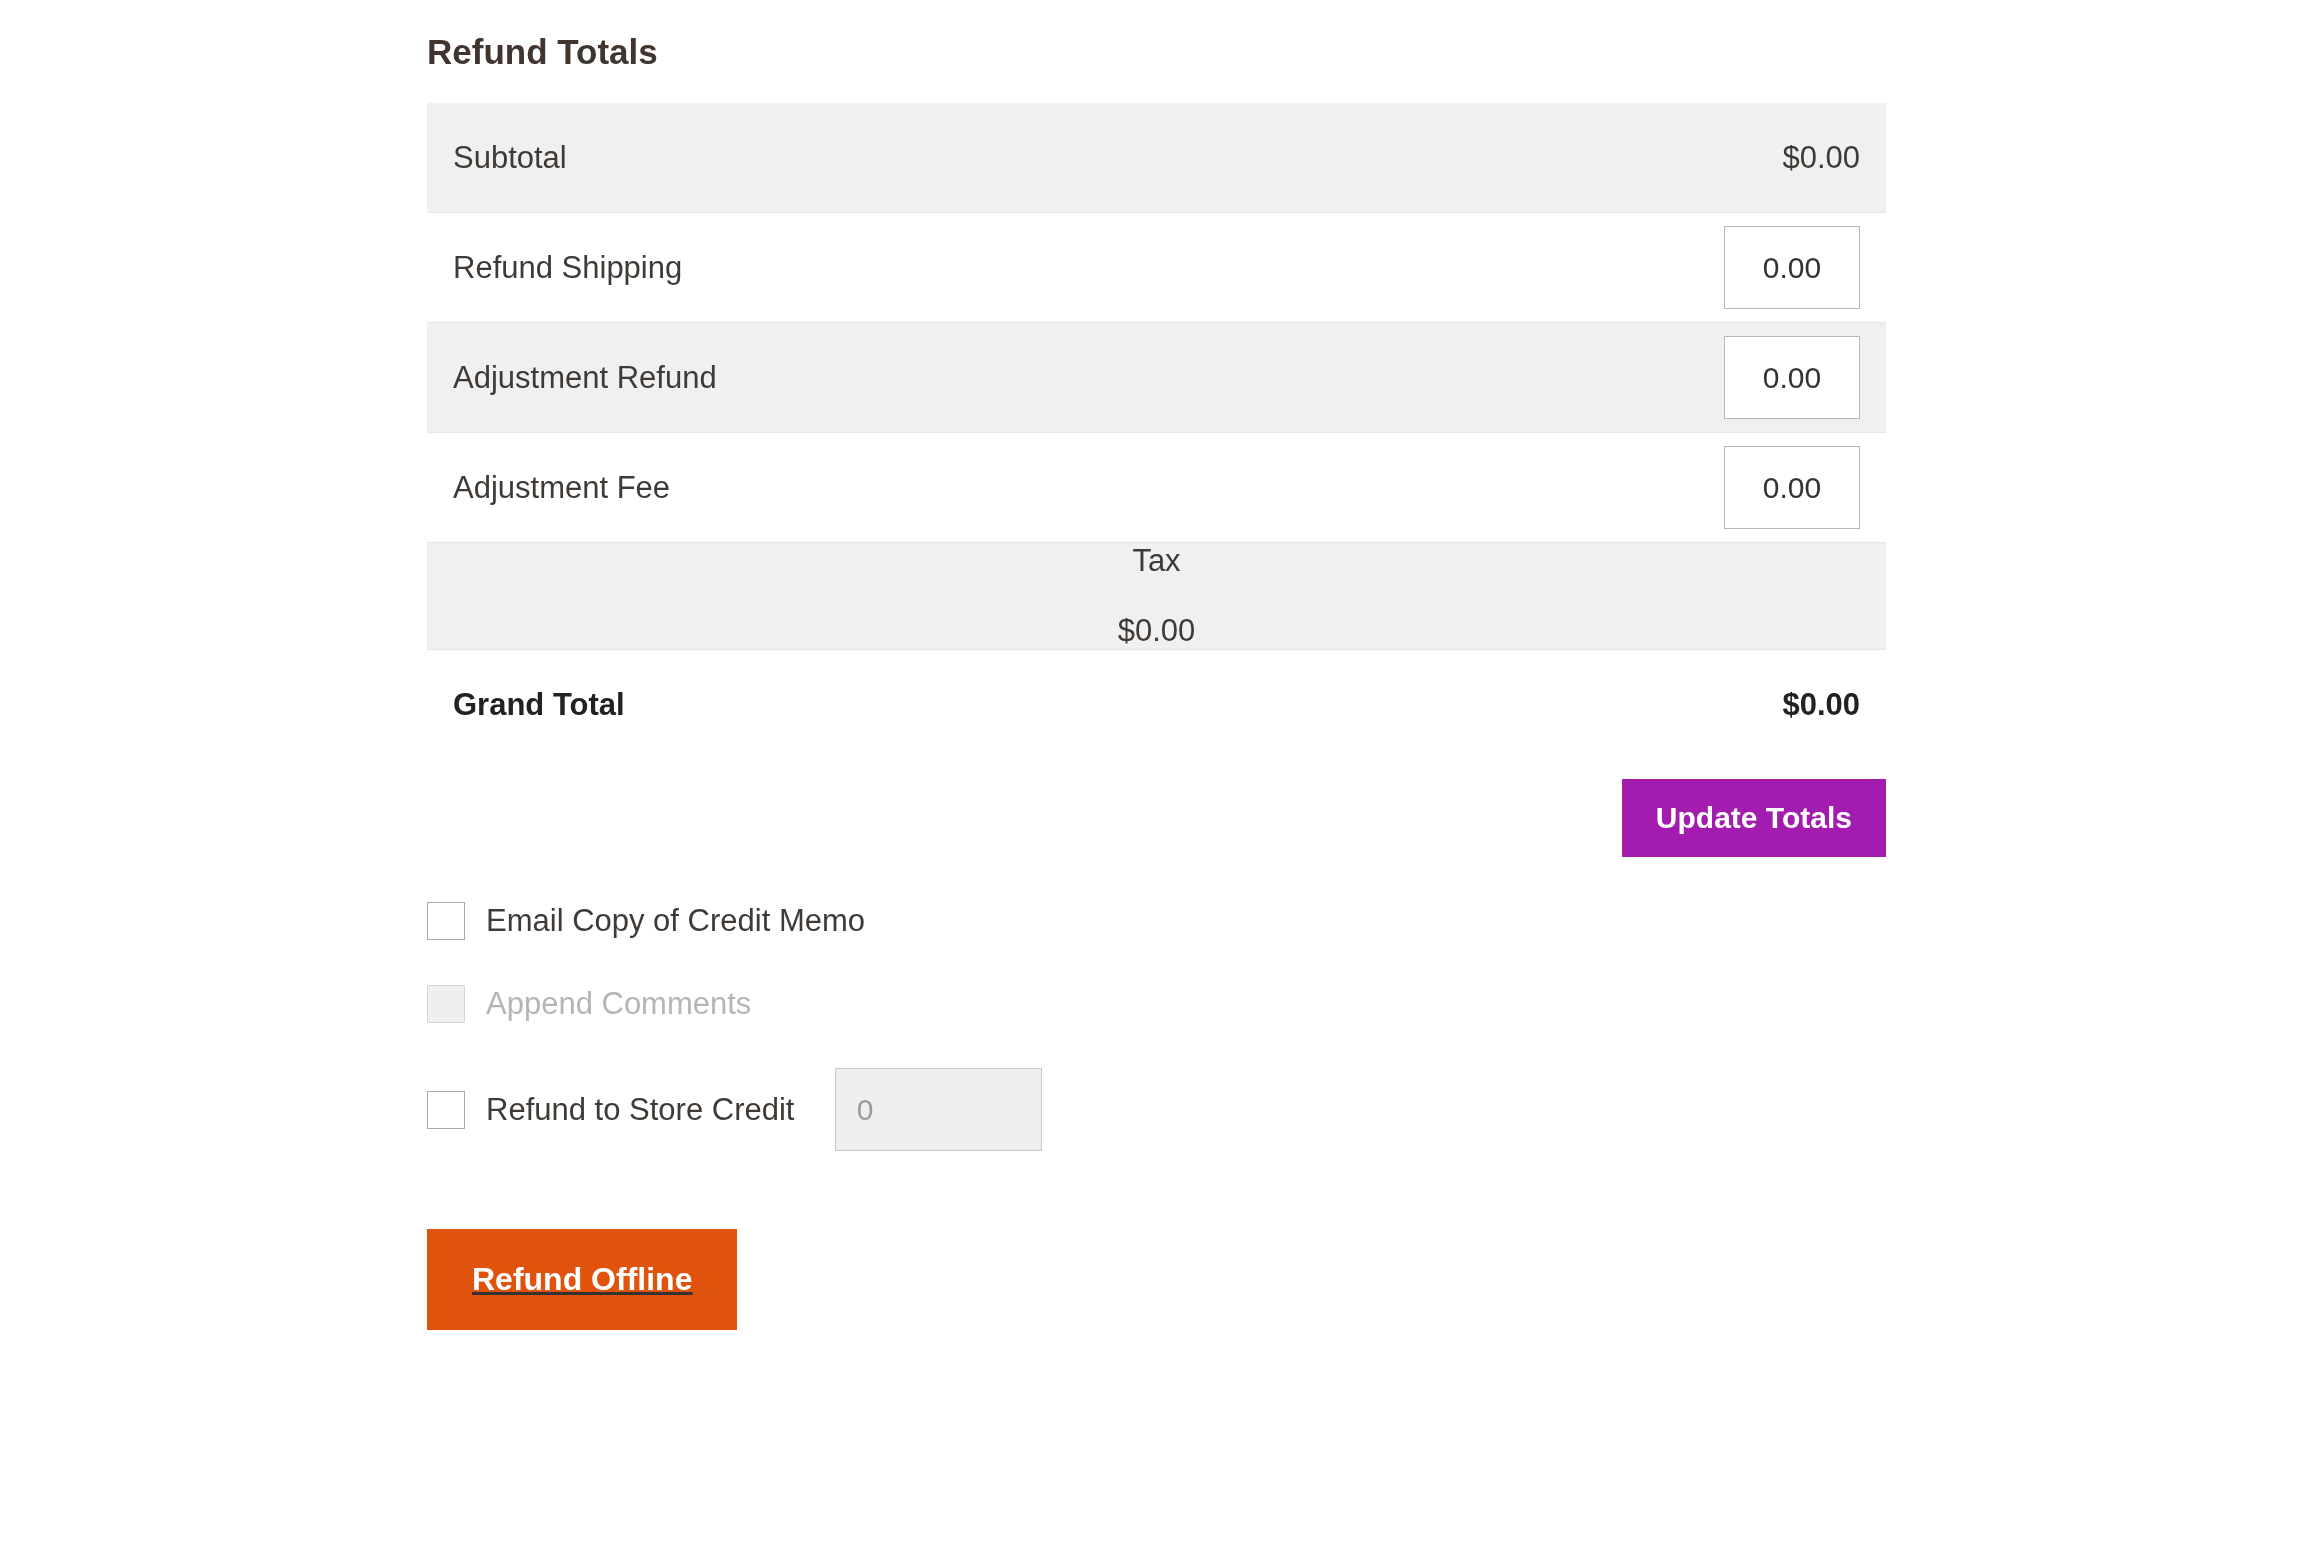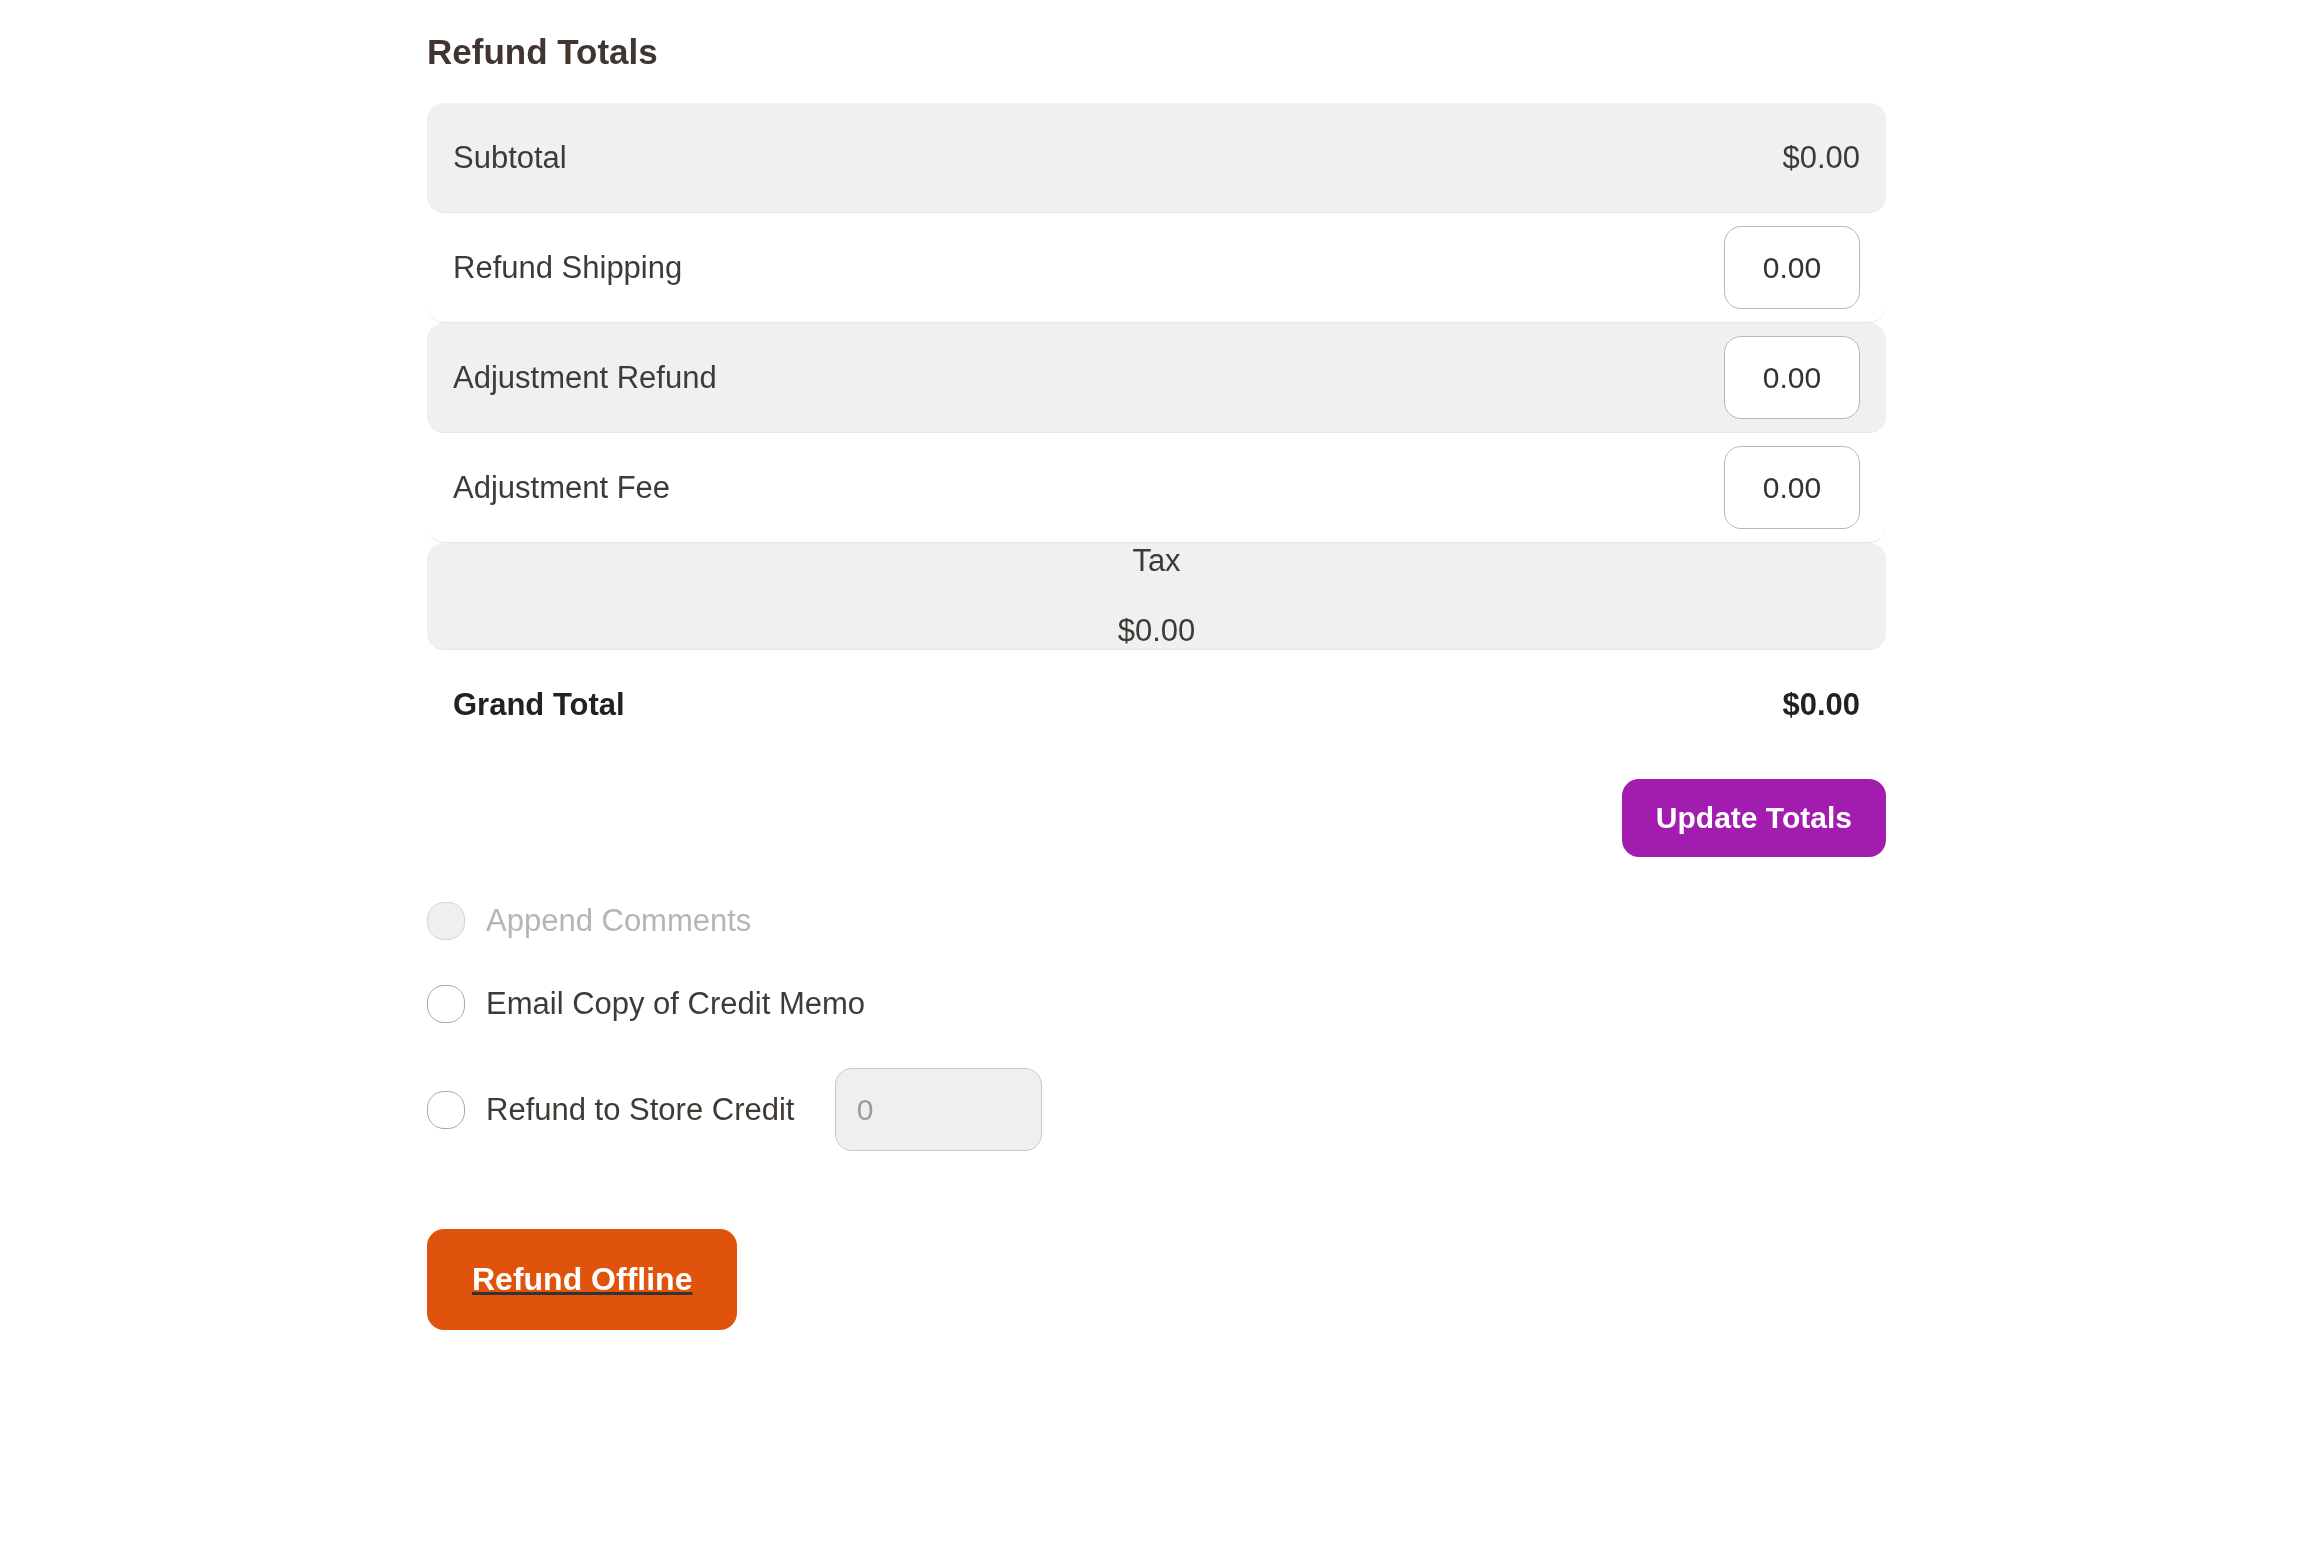--- a/index.html
+++ b/index.html
@@ -1,15 +1,15 @@
 <!DOCTYPE html>
 <html style="font-size:10.4px"><head>
 <meta charset="utf-8">
 <style>
-  * { box-sizing: border-box; margin: 0; padding: 0; border-radius: 17px; }
+  * { box-sizing: border-box; margin: 0; padding: 0; }
   html, body { width: 100%; height: 100%; }
   body {
     font-family: "Helvetica Neue", Helvetica, Arial, sans-serif;
     background: #ffffff;
     color: #333;
   }
   .canvas {
     width: 2319px;
     height: 1562px;
     position: relative;
@@ -156,28 +156,28 @@
     <div class="row grand">
       <span class="label">Grand Total</span>
       <span class="value-static">$0.00</span>
     </div>
 
     <div class="btn-row">
       <button class="btn-update">Update Totals</button>
     </div>
 
     <div class="options">
+      <label class="opt-row">
+        <span class="chk"></span>
+        <span>Email Copy of Credit Memo</span>
+      </label>
+
       <label class="opt-row disabled">
         <span class="chk"></span>
         <span>Append Comments</span>
-      </label>
-
-      <label class="opt-row">
-        <span class="chk"></span>
-        <span>Email Copy of Credit Memo</span>
       </label>
 
       <label class="opt-row">
         <span class="chk"></span>
         <span>Refund to Store Credit</span>
         <input class="store-credit-input" type="text" disabled="" placeholder="0" style="">
       </label>
     </div>
 
     <div class="final-btn-row">

